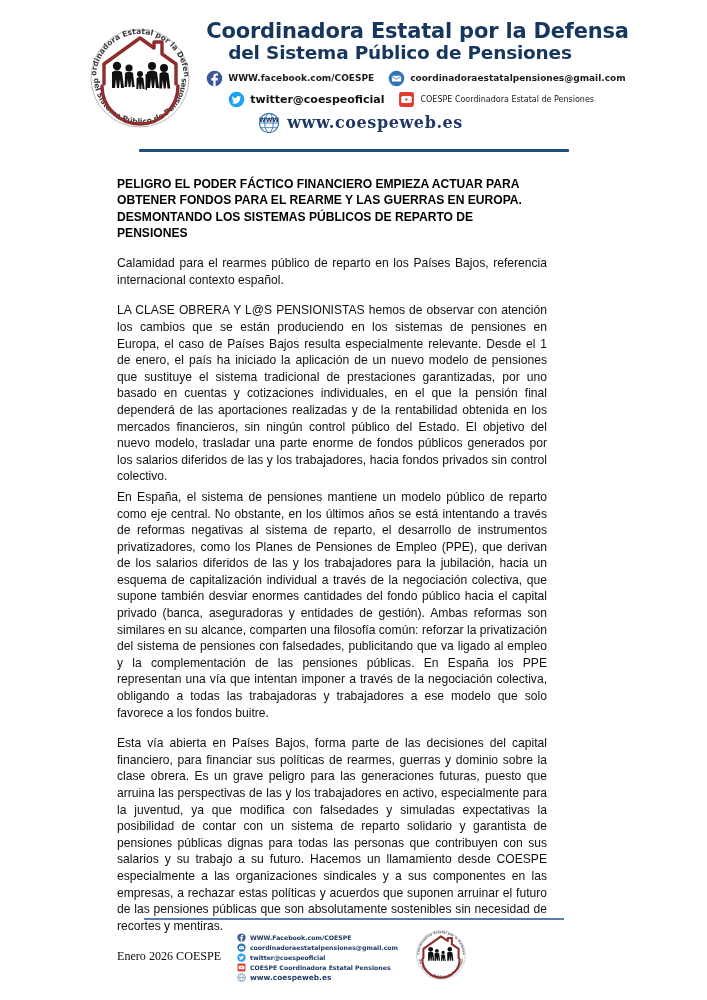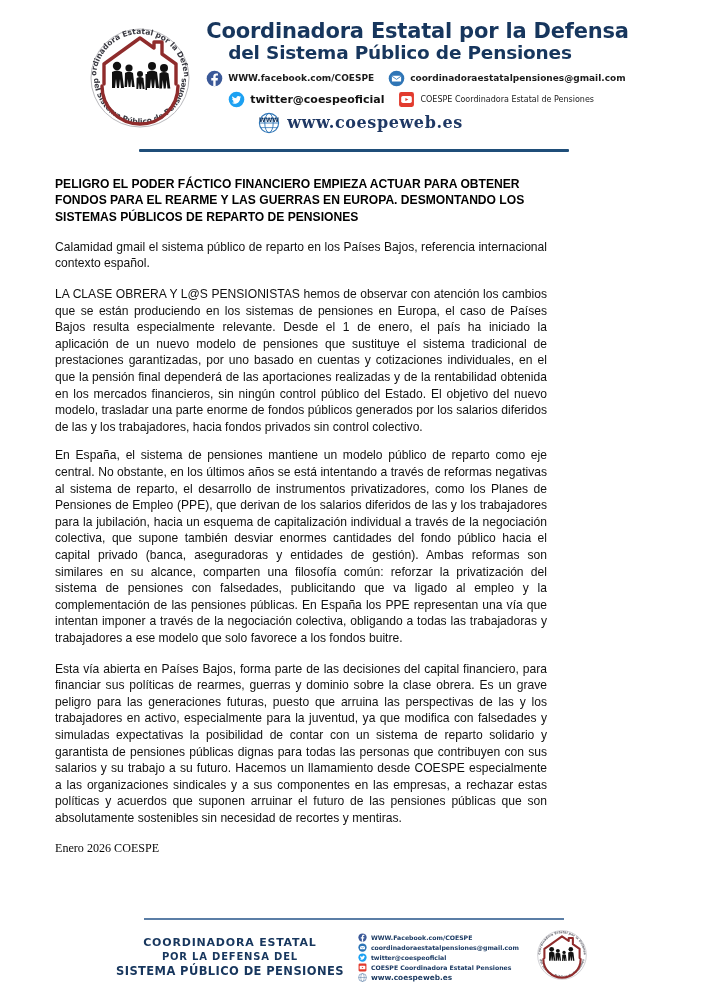--- a/index.html
+++ b/index.html
@@ -107,42 +107,42 @@
   .hrule {
     height: 3px;
     background: #1f4e79;
     border-radius: 1px;
     margin: 9px auto 0 auto;
     width: 430px;
   }
 
   
   .doc {
-    padding: 24px 99px 0 55px;
+    padding: 24px 99px 0 117px;
     box-sizing: border-box;
     width: 646px;
   }
   .doc-title {
     font-family: "Liberation Sans", sans-serif;
     font-weight: bold;
     font-size: 12.1px;
     line-height: 16.3px;
     text-align: left;
     margin: 0 0 14px 0;
     color: #000;
   }
   p.para {
     font-family: "Liberation Sans", sans-serif;
     font-size: 12.1px;
     line-height: 16.6px;
     text-align: justify;
     margin: 0 0 14px 0;
     color: #111;
   }
-  p.para.tight { margin-bottom: 12px; }
+  p.para.tight { margin-bottom: 4px; }
   p.sign {
     font-family: Liberation Serif, serif;
     font-size: 12.1px;
     line-height: 16.6px;
     margin: 0;
     text-align: left;
   }
 
   
   .footer {
@@ -290,41 +290,36 @@
     </div>
   </div>
 
   <div class="hrule"></div>
 </div>
 
 <div class="doc">
 
   <div class="doc-title">PELIGRO EL PODER FÁCTICO FINANCIERO EMPIEZA ACTUAR PARA OBTENER FONDOS PARA EL REARME Y LAS GUERRAS EN EUROPA. DESMONTANDO LOS SISTEMAS PÚBLICOS DE REPARTO DE PENSIONES</div>
 
-  <p class="para">Calamidad gmail el sistema público de reparto en los Países Bajos, referencia internacional contexto español.</p>
+  <p class="para">Calamidad para el rearmes público de reparto en los Países Bajos, referencia internacional contexto español.</p>
 
   <p class="para tight">LA CLASE OBRERA Y L@S PENSIONISTAS hemos de observar con atención los cambios que se están produciendo en los sistemas de pensiones en Europa, el caso de Países Bajos resulta especialmente relevante. Desde el 1 de enero, el país ha iniciado la aplicación de un nuevo modelo de pensiones que sustituye el sistema tradicional de prestaciones garantizadas, por uno basado en cuentas y cotizaciones individuales, en el que la pensión final dependerá de las aportaciones realizadas y de la rentabilidad obtenida en los mercados financieros, sin ningún control público del Estado. El objetivo del nuevo modelo, trasladar una parte enorme de fondos públicos generados por los salarios diferidos de las y los trabajadores, hacia fondos privados sin control colectivo.</p>
 
   <p class="para">En España, el sistema de pensiones mantiene un modelo público de reparto como eje central. No obstante, en los últimos años se está intentando a través de reformas negativas al sistema de reparto, el desarrollo de instrumentos privatizadores, como los Planes de Pensiones de Empleo (PPE), que derivan de los salarios diferidos de las y los trabajadores para la jubilación, hacia un esquema de capitalización individual a través de la negociación colectiva, que supone también desviar enormes cantidades del fondo público hacia el capital privado (banca, aseguradoras y entidades de gestión). Ambas reformas son similares en su alcance, comparten una filosofía común: reforzar la privatización del sistema de pensiones con falsedades, publicitando que va ligado al empleo y la complementación de las pensiones públicas. En España los PPE representan una vía que intentan imponer a través de la negociación colectiva, obligando a todas las trabajadoras y trabajadores a ese modelo que solo favorece a los fondos buitre.</p>
 
   <p class="para">Esta vía abierta en Países Bajos, forma parte de las decisiones del capital financiero, para financiar sus políticas de rearmes, guerras y dominio sobre la clase obrera. Es un grave peligro para las generaciones futuras, puesto que arruina las perspectivas de las y los trabajadores en activo, especialmente para la juventud, ya que modifica con falsedades y simuladas expectativas la posibilidad de contar con un sistema de reparto solidario y garantista de pensiones públicas dignas para todas las personas que contribuyen con sus salarios y su trabajo a su futuro. Hacemos un llamamiento desde COESPE especialmente a las organizaciones sindicales y a sus componentes en las empresas, a rechazar estas políticas y acuerdos que suponen arruinar el futuro de las pensiones públicas que son absolutamente sostenibles sin necesidad de recortes y mentiras.</p>
 
   <p class="sign">Enero 2026 COESPE</p>
 
 </div>
 
 <div class="footer">
   <div class="frule"></div>
   <div class="f-inner">
 
-    <div class="f-left">
-      <div class="f-l1">COORDINADORA ESTATAL</div>
-      <div class="f-l2">POR LA DEFENSA DEL</div>
-      <div class="f-l3">SISTEMA PÚBLICO DE PENSIONES</div>
-    </div>
 
     <div class="f-contacts">
       <div class="f-crow">
         <svg width="9" height="9" viewBox="0 0 24 24">
           <circle cx="12" cy="12" r="11" fill="#3b5998"></circle>
           <path d="M13.6 23v-8.3h2.8l.42-3.25H13.6V9.38c0-.94.26-1.58 1.61-1.58h1.72V4.9c-.3-.04-1.32-.13-2.5-.13-2.48 0-4.18 1.51-4.18 4.29v2.39H7.43v3.25h2.82V23z" fill="#ffffff"></path>
         </svg>
         <span class="f-ctxt">WWW.Facebook.com/COESPE</span>
       </div>
       <div class="f-crow">

